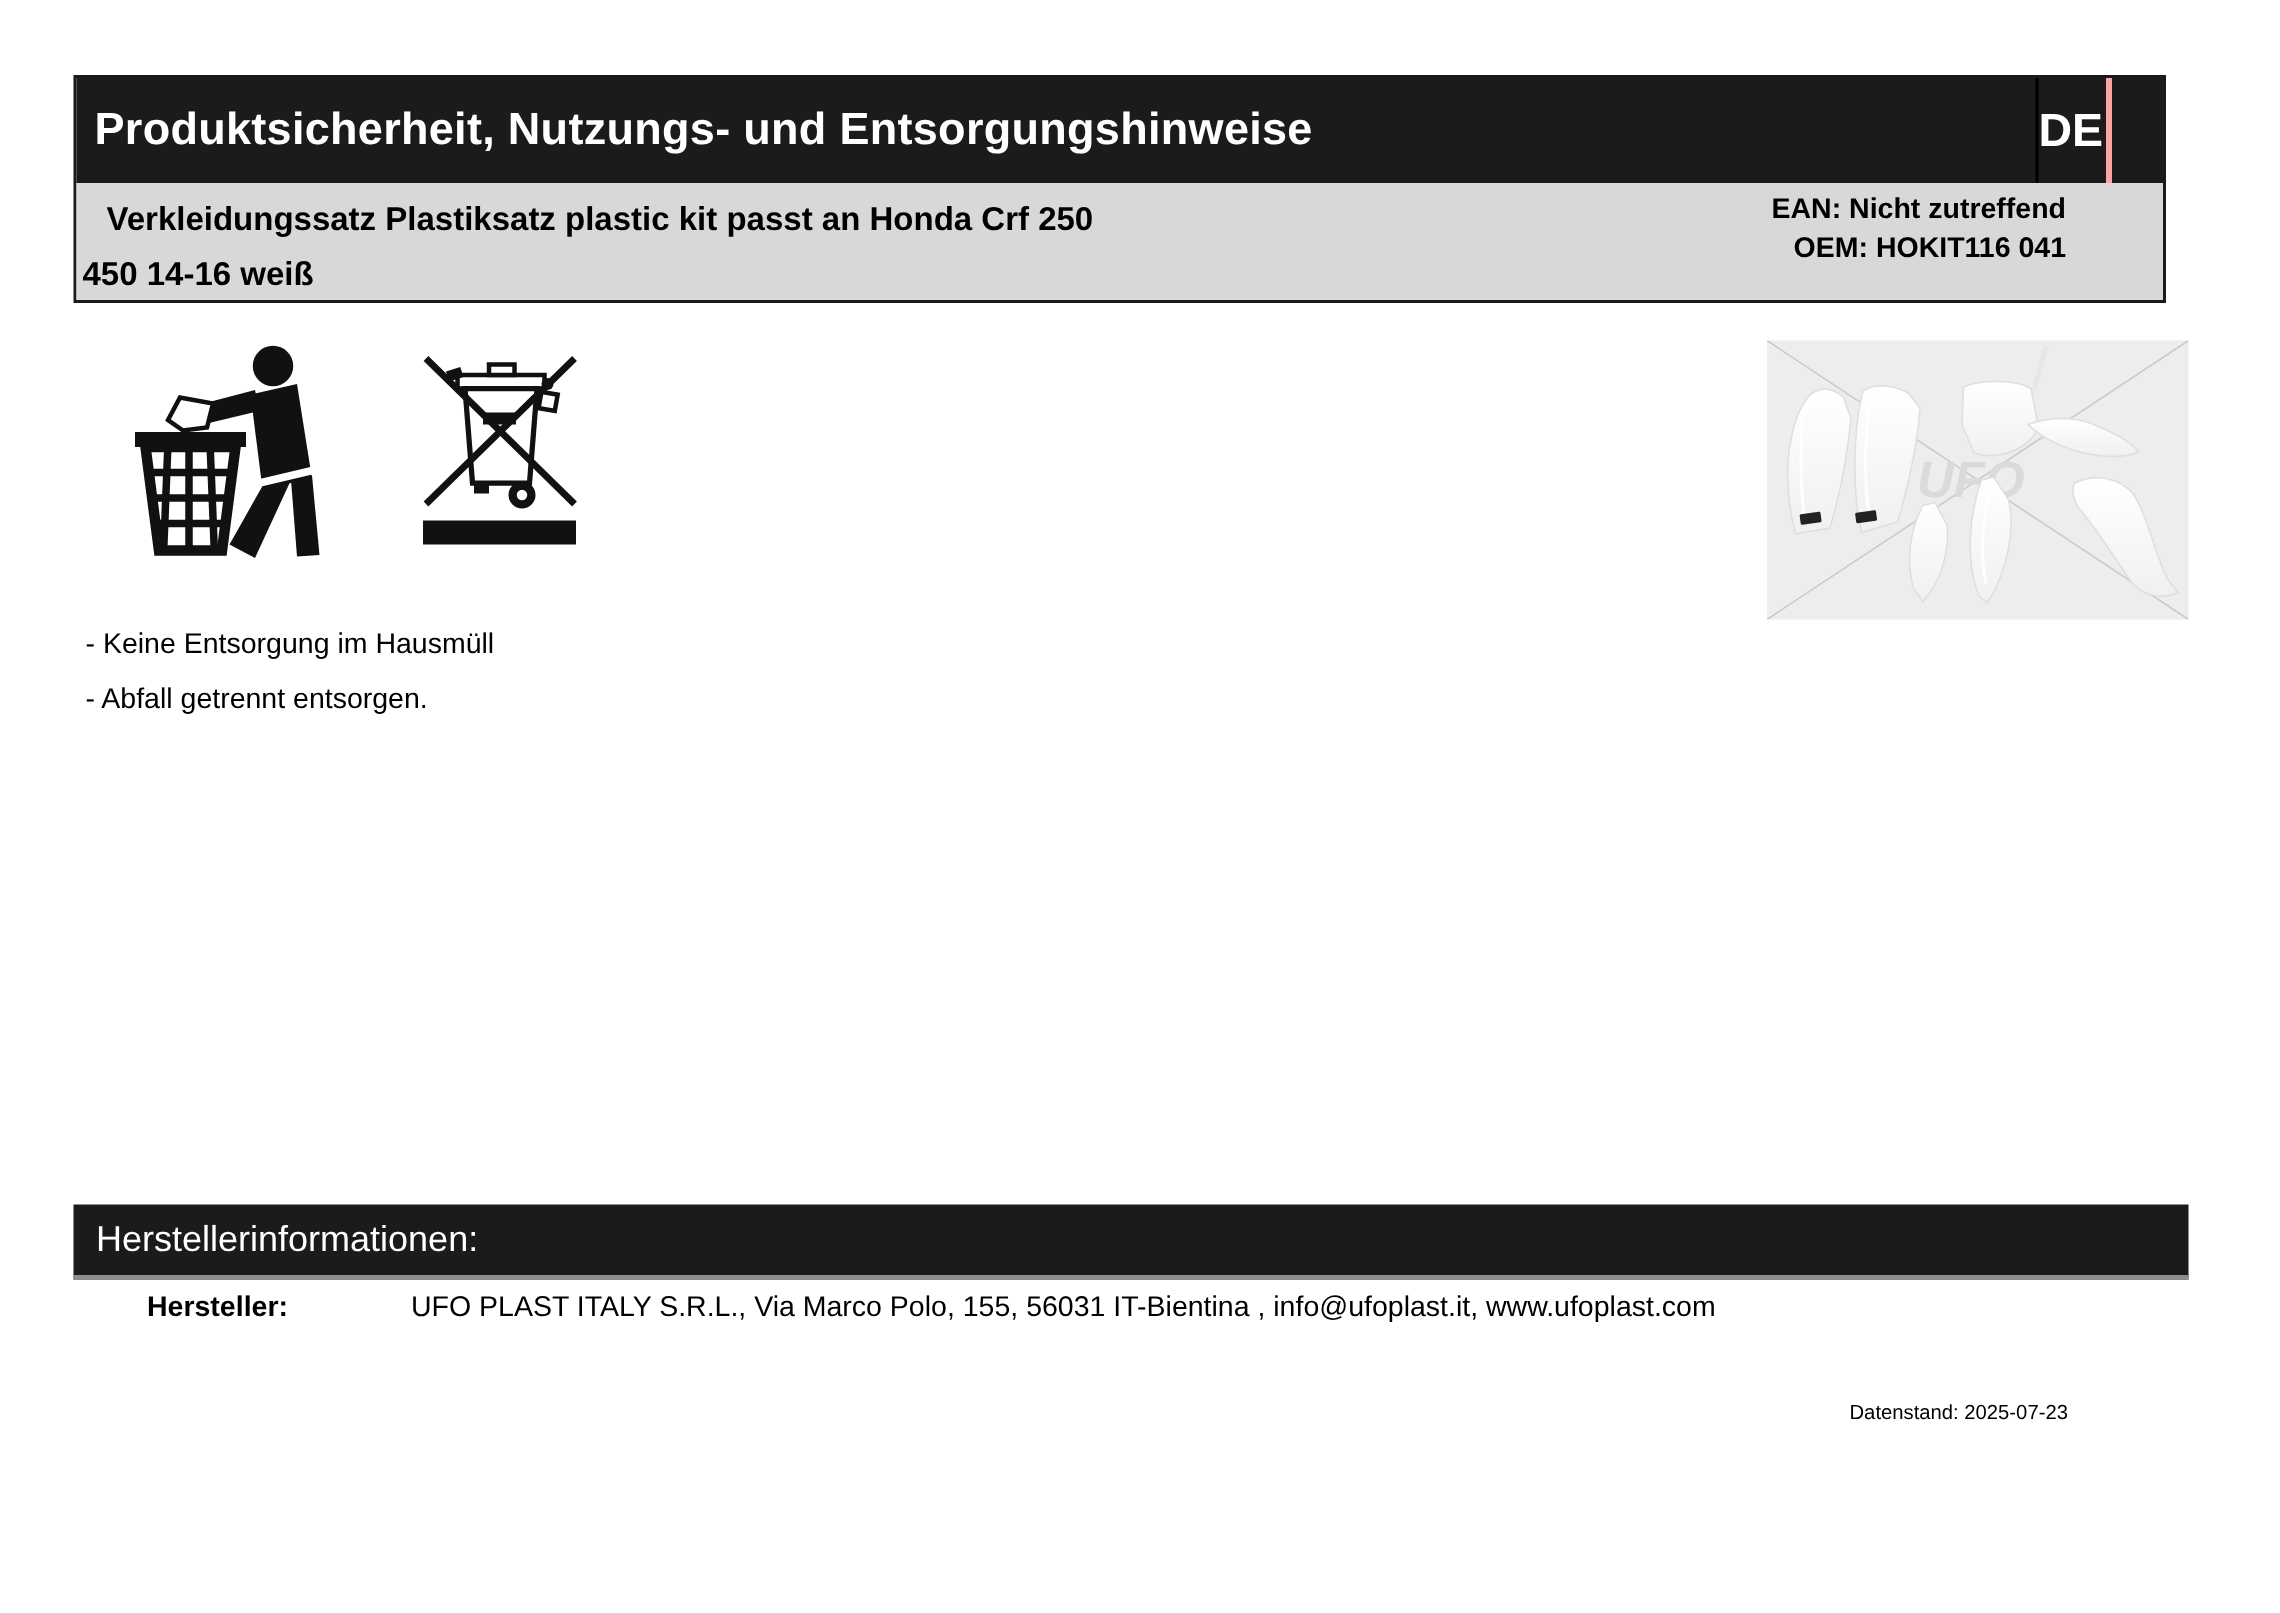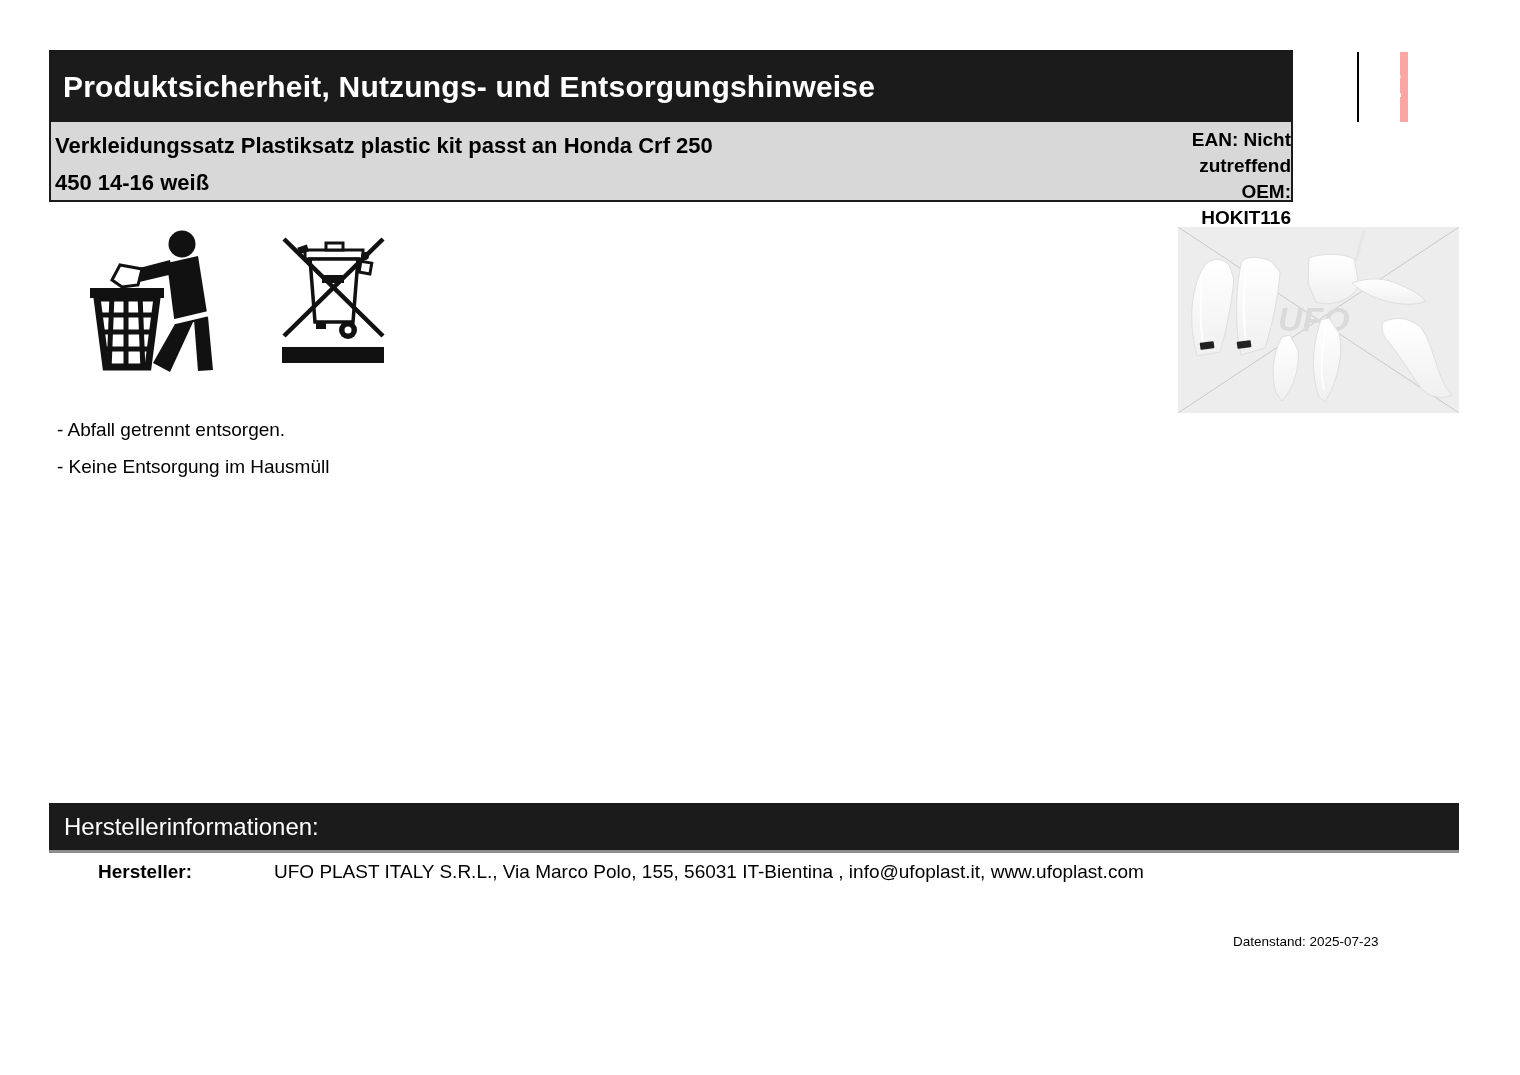--- a/index.html
+++ b/index.html
@@ -3,34 +3,34 @@
 <meta charset="utf-8">
 <style>
   * { margin:0; padding:0; box-sizing:border-box; }
   html,body { background:#fff; }
   .page {
     position:relative; width:1520px; height:1075px; background:#ffffff;
     font-family:"Liberation Sans", sans-serif; color:#000; overflow:hidden;
   }
 
   
-  .header-block { position:absolute; left:49px; top:50px; width:1244px; border:2px solid #1a1a1a; }
+  .header-block { position:absolute; left:49px; top:50px; width:1395px; border:2px solid #1a1a1a; }
   .header-top { position:relative; height:70px; background:#1b1b1b; }
   .header-title {
     line-height:70px; padding-left:12px; font-size:30px; font-weight:bold;
     color:#fff; white-space:nowrap; letter-spacing:0.2px;
   }
   .lang-cell {
     position:absolute; top:0; left:1306px; width:51px; height:70px;
-    border-left:2px solid #000; border-right:8px solid #fca5a5;
+    border-left:2px solid #000; border-right:4px solid #fca5a5;
     text-align:left; line-height:70px; font-size:31px; font-weight:bold; color:#fff;
   }
   .header-sub { position:relative; height:78px; background:#d8d8d8; }
   .product-name { padding-top:5px; font-size:22px; font-weight:bold; line-height:37px; }
-  .product-name .l1 { padding-left:4px; white-space:nowrap; }
+  .product-name .l1 { padding-left:20px; white-space:nowrap; }
   .product-name .l2 { padding-left:4px; white-space:nowrap; }
   .codes { position:absolute; top:5px; left:1130px; font-size:19px; font-weight:bold; line-height:26px;text-align:right; }
 
   
   .icon-tidyman { position:absolute; left:85px; top:229px; }
   .icon-weee { position:absolute; left:277px; top:233px; }
 
   
   .photo { position:absolute; left:1178px; top:227px; width:281px; height:186px; background:#ededed; }
 
@@ -151,22 +151,22 @@
         <path d="M148,100 C143,125 142,145 146,162"></path>
       </g>
       <g fill="#222">
         <rect x="22" y="115" width="14" height="7" rx="1" transform="rotate(-8 29 118)"></rect>
         <rect x="59" y="114" width="14" height="7" rx="1" transform="rotate(-8 66 117)"></rect>
       </g>
     </svg>
   </div>
 
   <div class="notes">
+    <div>- Keine Entsorgung im Hausmüll</div>
     <div>- Abfall getrennt entsorgen.</div>
-    <div>- Keine Entsorgung im Hausmüll</div>
   </div>
 
   <div class="mfr-bar">
     <span>Herstellerinformationen:</span>
   </div>
   <div class="mfr-row">
     <span class="mfr-label">Hersteller:</span><span class="mfr-value">UFO PLAST ITALY S.R.L., Via Marco Polo, 155, 56031 IT-Bientina , info@ufoplast.it, www.ufoplast.com</span>
   </div>
 
   <div class="datenstand">Datenstand: 2025-07-23</div>

